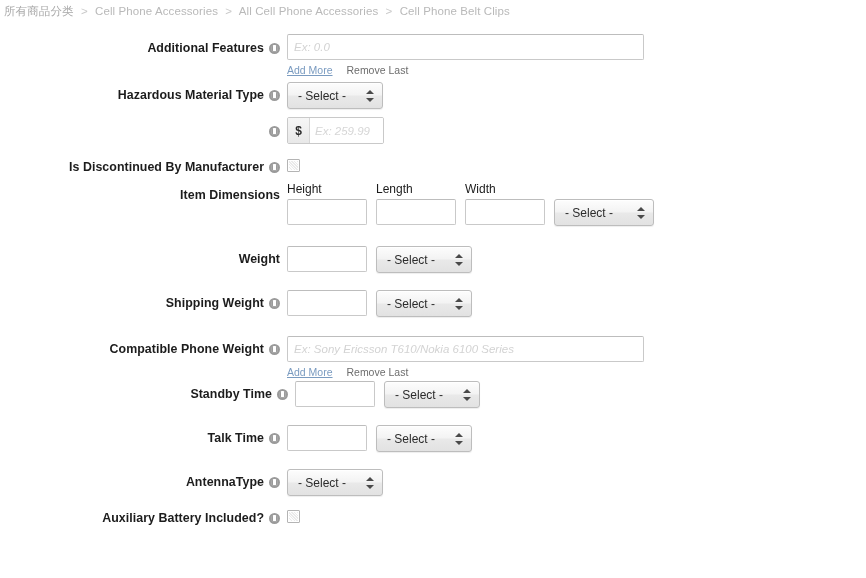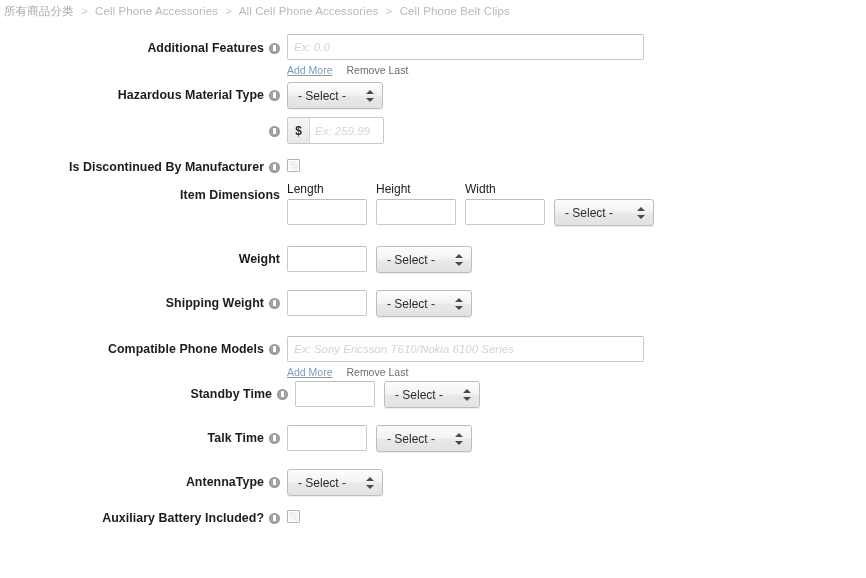--- a/index.html
+++ b/index.html
@@ -288,25 +288,25 @@
       <span class="chk"></span>
     </div>
   </div>
 
   <div class="row" style="height:53px;">
     <div class="label" style="top:1px;">
       <span class="lbl-text">Item Dimensions</span>
     </div>
     <div class="fields" style="top:-4px;">
       <div class="dim-col">
+        <span class="sub-label">Height</span>
+        <input class="txt w-dim" type="text" style="">
+      </div>
+      <div class="dim-col">
         <span class="sub-label">Length</span>
-        <input class="txt w-dim" type="text" style="">
-      </div>
-      <div class="dim-col">
-        <span class="sub-label">Height</span>
         <input class="txt w-dim" type="text" style="">
       </div>
       <div class="dim-col">
         <span class="sub-label">Width</span>
         <input class="txt w-dim" type="text" style="">
       </div>
       <div class="sel wide-sel" style="margin-top:16px;">
         <span>- Select -</span>
         <span class="arrows"></span>
       </div>
@@ -334,21 +334,21 @@
       <input class="txt w-small" type="text" style="">
       <div class="sel gap-8">
         <span>- Select -</span>
         <span class="arrows"></span>
       </div>
     </div>
   </div>
 
   <div class="row" style="height:45px;">
     <div class="label" style="top:14px;">
-      <span class="lbl-text">Compatible Phone Models</span><span class="info-icon"></span>
+      <span class="lbl-text">Compatible Phone Weight</span><span class="info-icon"></span>
     </div>
     <div class="fields" style="top:8px;">
       <input class="txt w-wide" type="text" placeholder="Ex: Sony Ericsson T610/Nokia 6100 Series" style="">
     </div>
     <div class="helpers" style="top:38px;">
       <span class="add-more">Add More</span>
       <span class="remove-last">Remove Last</span>
     </div>
   </div>
 

